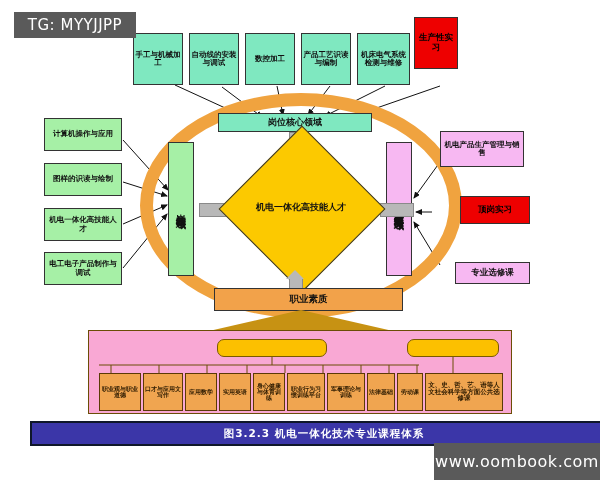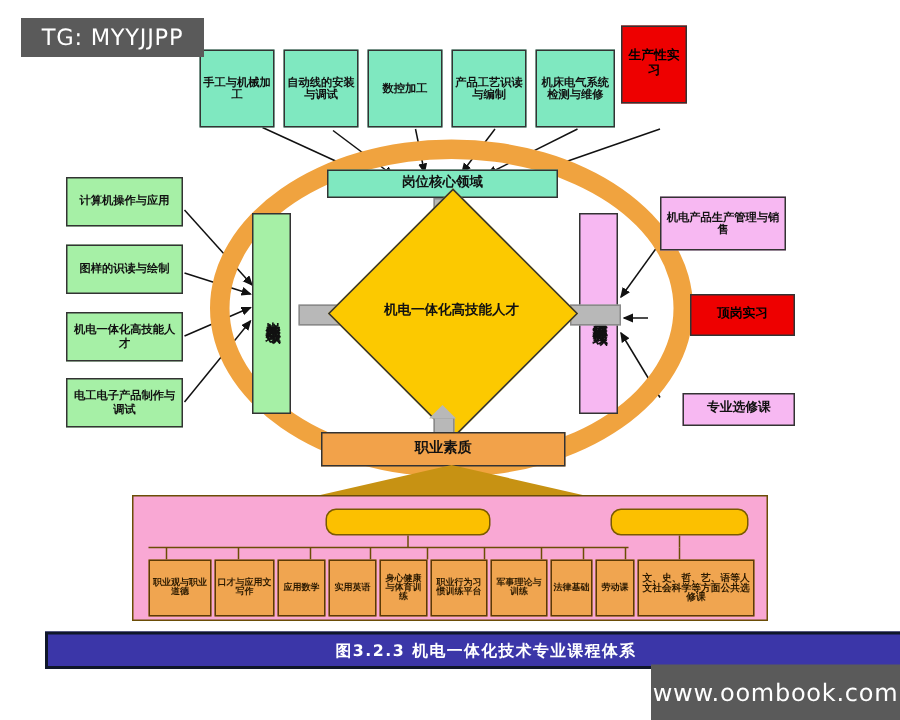--- a/index.html
+++ b/index.html
@@ -130,21 +130,21 @@
   <div class="ga-head" style="left:362px;top:200px;border-top:9px solid transparent;
               border-bottom:9px solid transparent;border-right:9px solid #b8b8b8;"></div>
 
   <div id="diamond"></div>
   <div id="diamond-label">机电一体化高技能人才</div>
 
   <div class="grey-arrow" style="left:289px;top:278px;width:12px;height:12px;"></div>
   <div class="ga-head" style="left:286px;top:270px;border-left:9px solid transparent;
               border-right:9px solid transparent;border-bottom:9px solid #b8b8b8;"></div>
 
-  <div class="bx orangebar" style="left:214px;top:288px;width:163px;height:23px;font-size:9.5px;">职业素质</div>
+  <div class="bx orangebar" style="left:214px;top:288px;width:189px;height:23px;font-size:9.5px;">职业素质</div>
 
   <div id="trap"></div>
 
   <div id="band">
     <div class="ylabel" style="left:128px;top:8px;width:110px;height:18px;"></div>
     <div class="ylabel" style="left:318px;top:8px;width:92px;height:18px;"></div>
 
     <svg class="lines" style="width:424px;height:84px;left:0;top:0;">
       <g stroke="#6b4d06" stroke-width="1" fill="none">
         <path d="M183,26 L183,34 M10,34 L330,34"></path>

